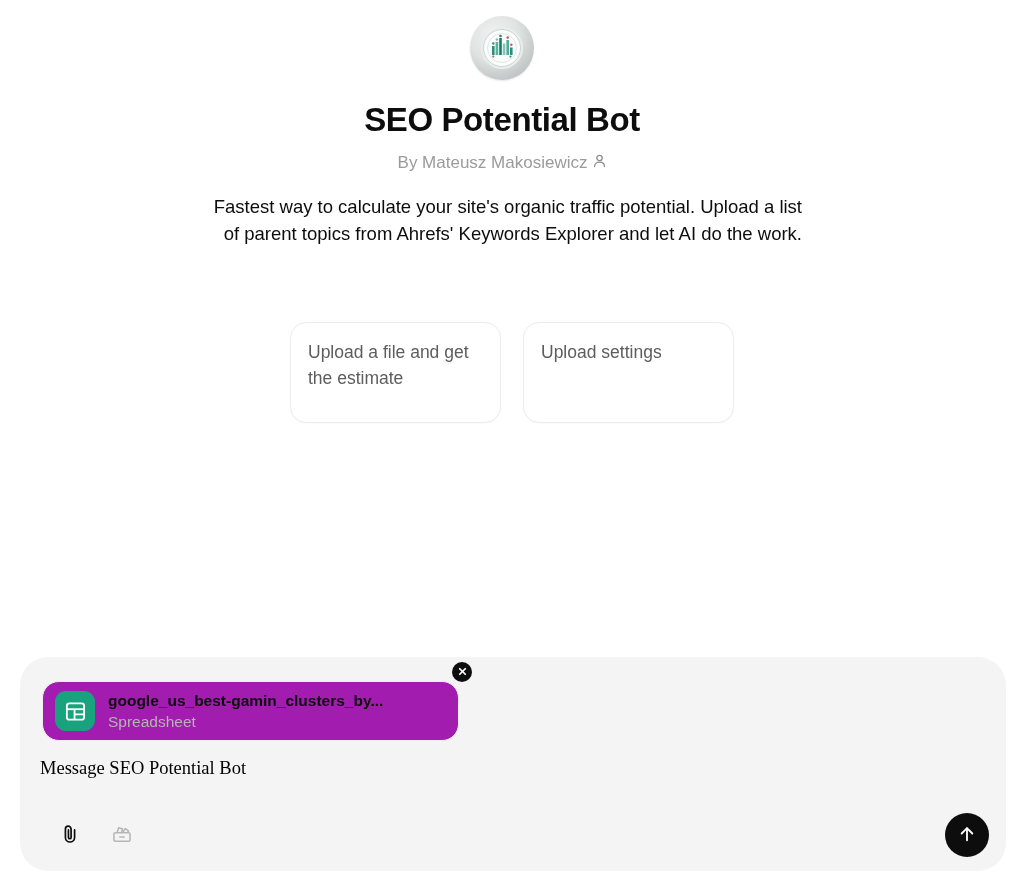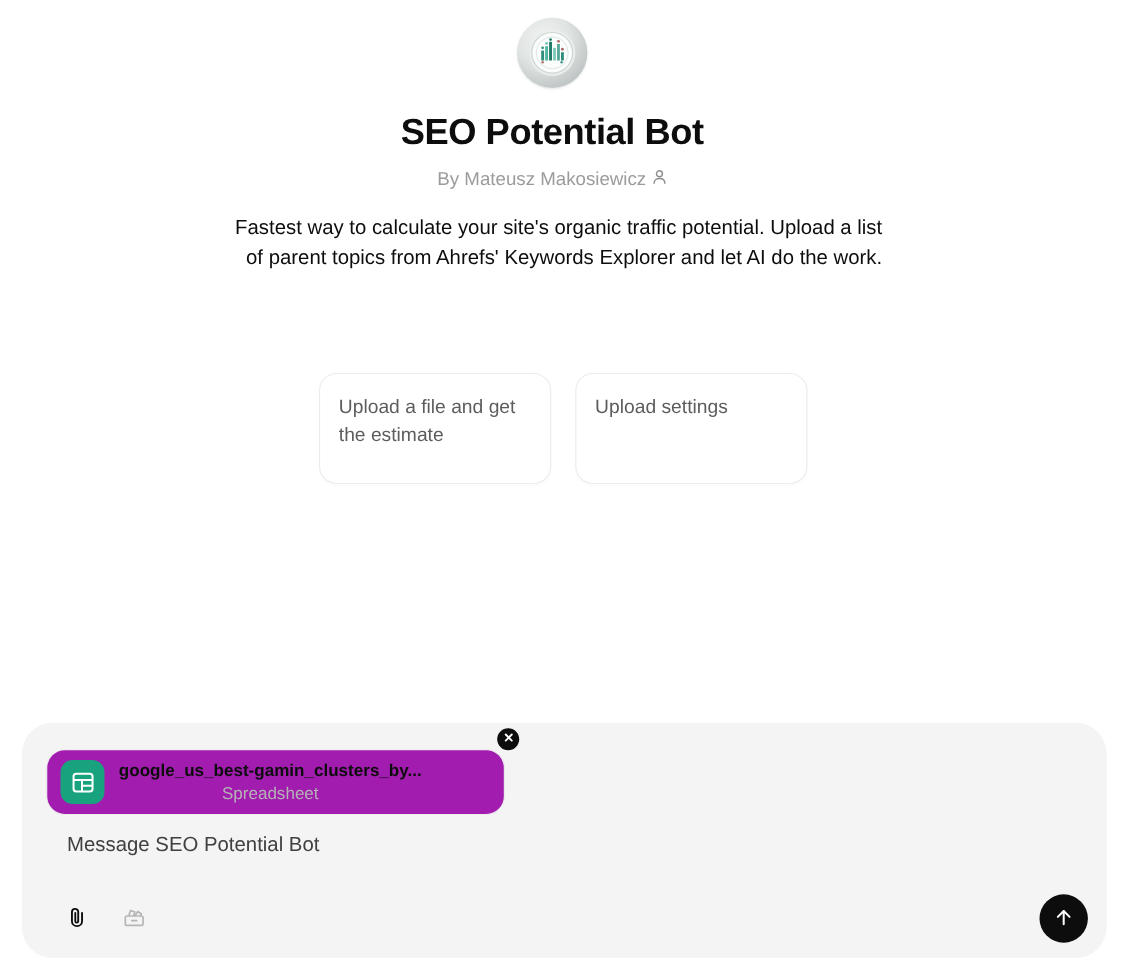--- a/index.html
+++ b/index.html
@@ -70,21 +70,21 @@
     width: 600px;
     text-align: right;
     font-size: 18.5px;
     line-height: 26.5px;
     color: #0d0d0d;
   }
 
   
   .suggestions {
     position: absolute;
-    top: 339px;
+    top: 322px;
     left: 0;
     width: 1024px;
     display: flex;
     justify-content: center;
     gap: 22px;
     align-items: center;
   }
 
   .sugg-card {
     height: 101px;
@@ -159,46 +159,46 @@
     font-weight: 700;
     color: #0d0d0d;
     white-space: nowrap;
     overflow: hidden;
   }
   .file-type {
     font-size: 15.5px;
     line-height: 20px;
     color: #b4b4b4;
     margin-top: 1px;
-    text-align: center;
   }
 
   .chip-close {
     position: absolute;
     left: 452px;
     top: 662px;
     width: 20px;
     height: 20px;
     border-radius: 50%;
     background: #0d0d0d;
     display: flex;
     align-items: center;
     justify-content: center;
     cursor: pointer;
     z-index: 5;
   }
 
   .msg-input {
     margin-top: 22px;
-    margin-left: 27px;
+    margin-left: 6px;
     font-size: 18.5px;
     line-height: 26px;
-    color: #404040;
+    color: #000000;
     cursor: text;
     user-select: none;
+    font-family: Liberation Serif, serif;
   }
 
   .composer-actions {
     position: absolute;
     left: 36px;
     bottom: 22px;
     display: flex;
     align-items: center;
     gap: 24px;
   }

